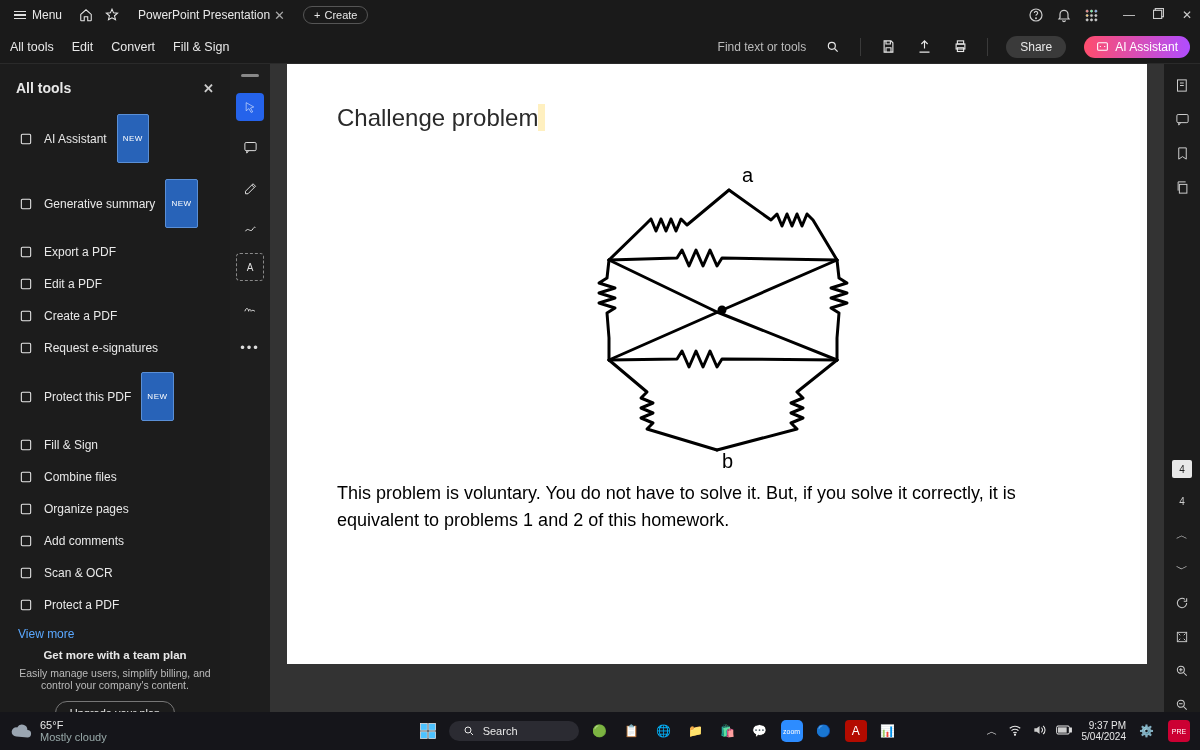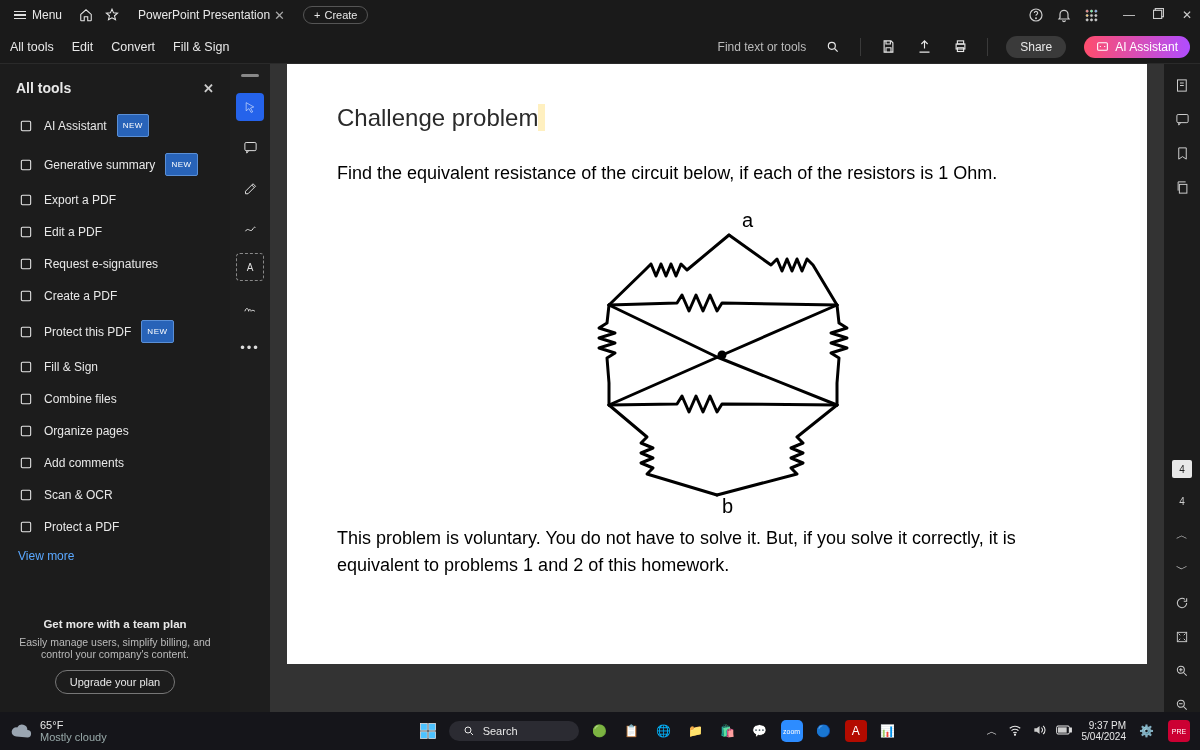--- a/index.html
+++ b/index.html
@@ -30,21 +30,21 @@
 
 .main { display: flex; height: calc(100% - 30px - 34px - 34px); }
 
 
 .sidebar { width: 230px; background:#1c1c1c; padding:12px 10px; position:relative; display:flex; flex-direction:column; }
 .side-head { display:flex; justify-content:space-between; align-items:center; font-weight:600; font-size:14px; padding:4px 6px 12px; }
 .side-x { color:#ccc; cursor:pointer; font-size:13px;}
 .side-items { display:flex; flex-direction:column; gap:4px; }
 .side-item { display:flex; align-items:center; gap:10px; font-size:12px; padding:6px 8px; border-radius:4px; cursor:pointer;}
 .side-item .ic { width:16px; height:16px; display:flex; align-items:center; justify-content:center; flex-shrink:0; }
-.badge { background:#2863b8; color:#fff; font-size:8px; padding:6px 5px; border-radius:2px; border:1px solid #5a8fd6; letter-spacing:0.5px;}
+.badge { background:#2863b8; color:#fff; font-size:8px; padding:19px 5px; border-radius:2px; border:1px solid #5a8fd6; letter-spacing:0.5px;}
 .viewmore { color:#5aa8ff; font-size:12px; padding:8px; cursor:pointer; }
 .promo { text-align:center; font-size:10.5px; color:#bbb; padding: 0 8px 10px; margin-top:auto; }
 .promo .t { font-weight:600; font-size:11.5px; color:#e8e8e8; margin-bottom:6px; }
 .promo .btn { display:inline-block; border:1px solid #777; border-radius:14px; padding:5px 14px; margin-top:10px; font-size:11px; cursor:pointer; color:#e8e8e8;}
 
 
 .vstrip { width:40px; background:#1e1e1e; display:flex; flex-direction:column; align-items:center; padding:10px 0; gap:12px; }
 .vstrip .tbtn { width:28px; height:28px; display:flex; align-items:center; justify-content:center; border-radius:4px; cursor:pointer; color:#ddd; font-size:13px;}
 .vstrip .tbtn.sel { background:#2563eb; color:#fff; }
 .vstrip .dots { letter-spacing:2px; }
@@ -225,33 +225,33 @@
         <div class="side-item">
           <span class="ic">
             <svg width="14" height="14" viewBox="0 0 24 24" stroke-width="1.8" stroke="#c86dd7">
               <rect x="4" y="4" width="16" height="16" rx="2"></rect>
             </svg>
           </span>
           <span>Edit a PDF</span>
         </div>
         <div class="side-item">
           <span class="ic">
+            <svg width="14" height="14" viewBox="0 0 24 24" stroke-width="1.8" stroke="#ff6b7a">
+              <rect x="4" y="4" width="16" height="16" rx="2"></rect>
+            </svg>
+          </span>
+          <span>Create a PDF</span>
+        </div>
+        <div class="side-item">
+          <span class="ic">
             <svg width="14" height="14" viewBox="0 0 24 24" stroke-width="1.8" stroke="#b8a0d9">
               <rect x="4" y="4" width="16" height="16" rx="2"></rect>
             </svg>
           </span>
           <span>Request e-signatures</span>
-        </div>
-        <div class="side-item">
-          <span class="ic">
-            <svg width="14" height="14" viewBox="0 0 24 24" stroke-width="1.8" stroke="#ff6b7a">
-              <rect x="4" y="4" width="16" height="16" rx="2"></rect>
-            </svg>
-          </span>
-          <span>Create a PDF</span>
         </div>
         <div class="side-item">
           <span class="ic">
             <svg width="14" height="14" viewBox="0 0 24 24" stroke-width="1.8" stroke="#5da8ff">
               <rect x="4" y="4" width="16" height="16" rx="2"></rect>
             </svg>
           </span>
           <span>Protect this PDF</span>
           <span class="badge">NEW</span>
         </div>
@@ -341,21 +341,20 @@
         <svg width="15" height="15" viewBox="0 0 24 24" stroke-width="1.6">
           <path d="M3 18c2-6 5-6 6 0 1-4 3-4 4 0 1-2 4-2 6 0"></path>
         </svg>
       </div>
     <div class="tbtn dots">•••</div>
   </div>
 
   <div class="doc-area">
     <div class="page">
       <h2><span>Challenge problem</span><span class="hl">&nbsp;</span></h2>
-      <div class="body">Find the equivalent resistance of the circuit below, if each of the resistors is 1 Ohm.</div>
       <div class="circuit">
         <svg viewBox="0 0 320 310" stroke="#000" stroke-width="3" fill="none" stroke-linecap="round" stroke-linejoin="round">
 
           <text x="185" y="22" stroke="none" fill="#000" font-size="20" font-family="cursive">a</text>
 
           <path d="M172 30 L130 65 l-6 -6 l-5 12 l-5 -12 l-5 12 l-5 -12 l-5 12 l-5 -12 l-6 6 L52 100"></path>
           <path d="M172 30 L214 60 l6 -6 l5 12 l5 -12 l5 12 l5 -12 l5 12 l5 -12 l6 6 L280 100"></path>
 
           <path d="M52 100 L120 98 l5 -8 l7 16 l7 -16 l7 16 l7 -16 l7 16 l5 -8 L280 100"></path>
 

